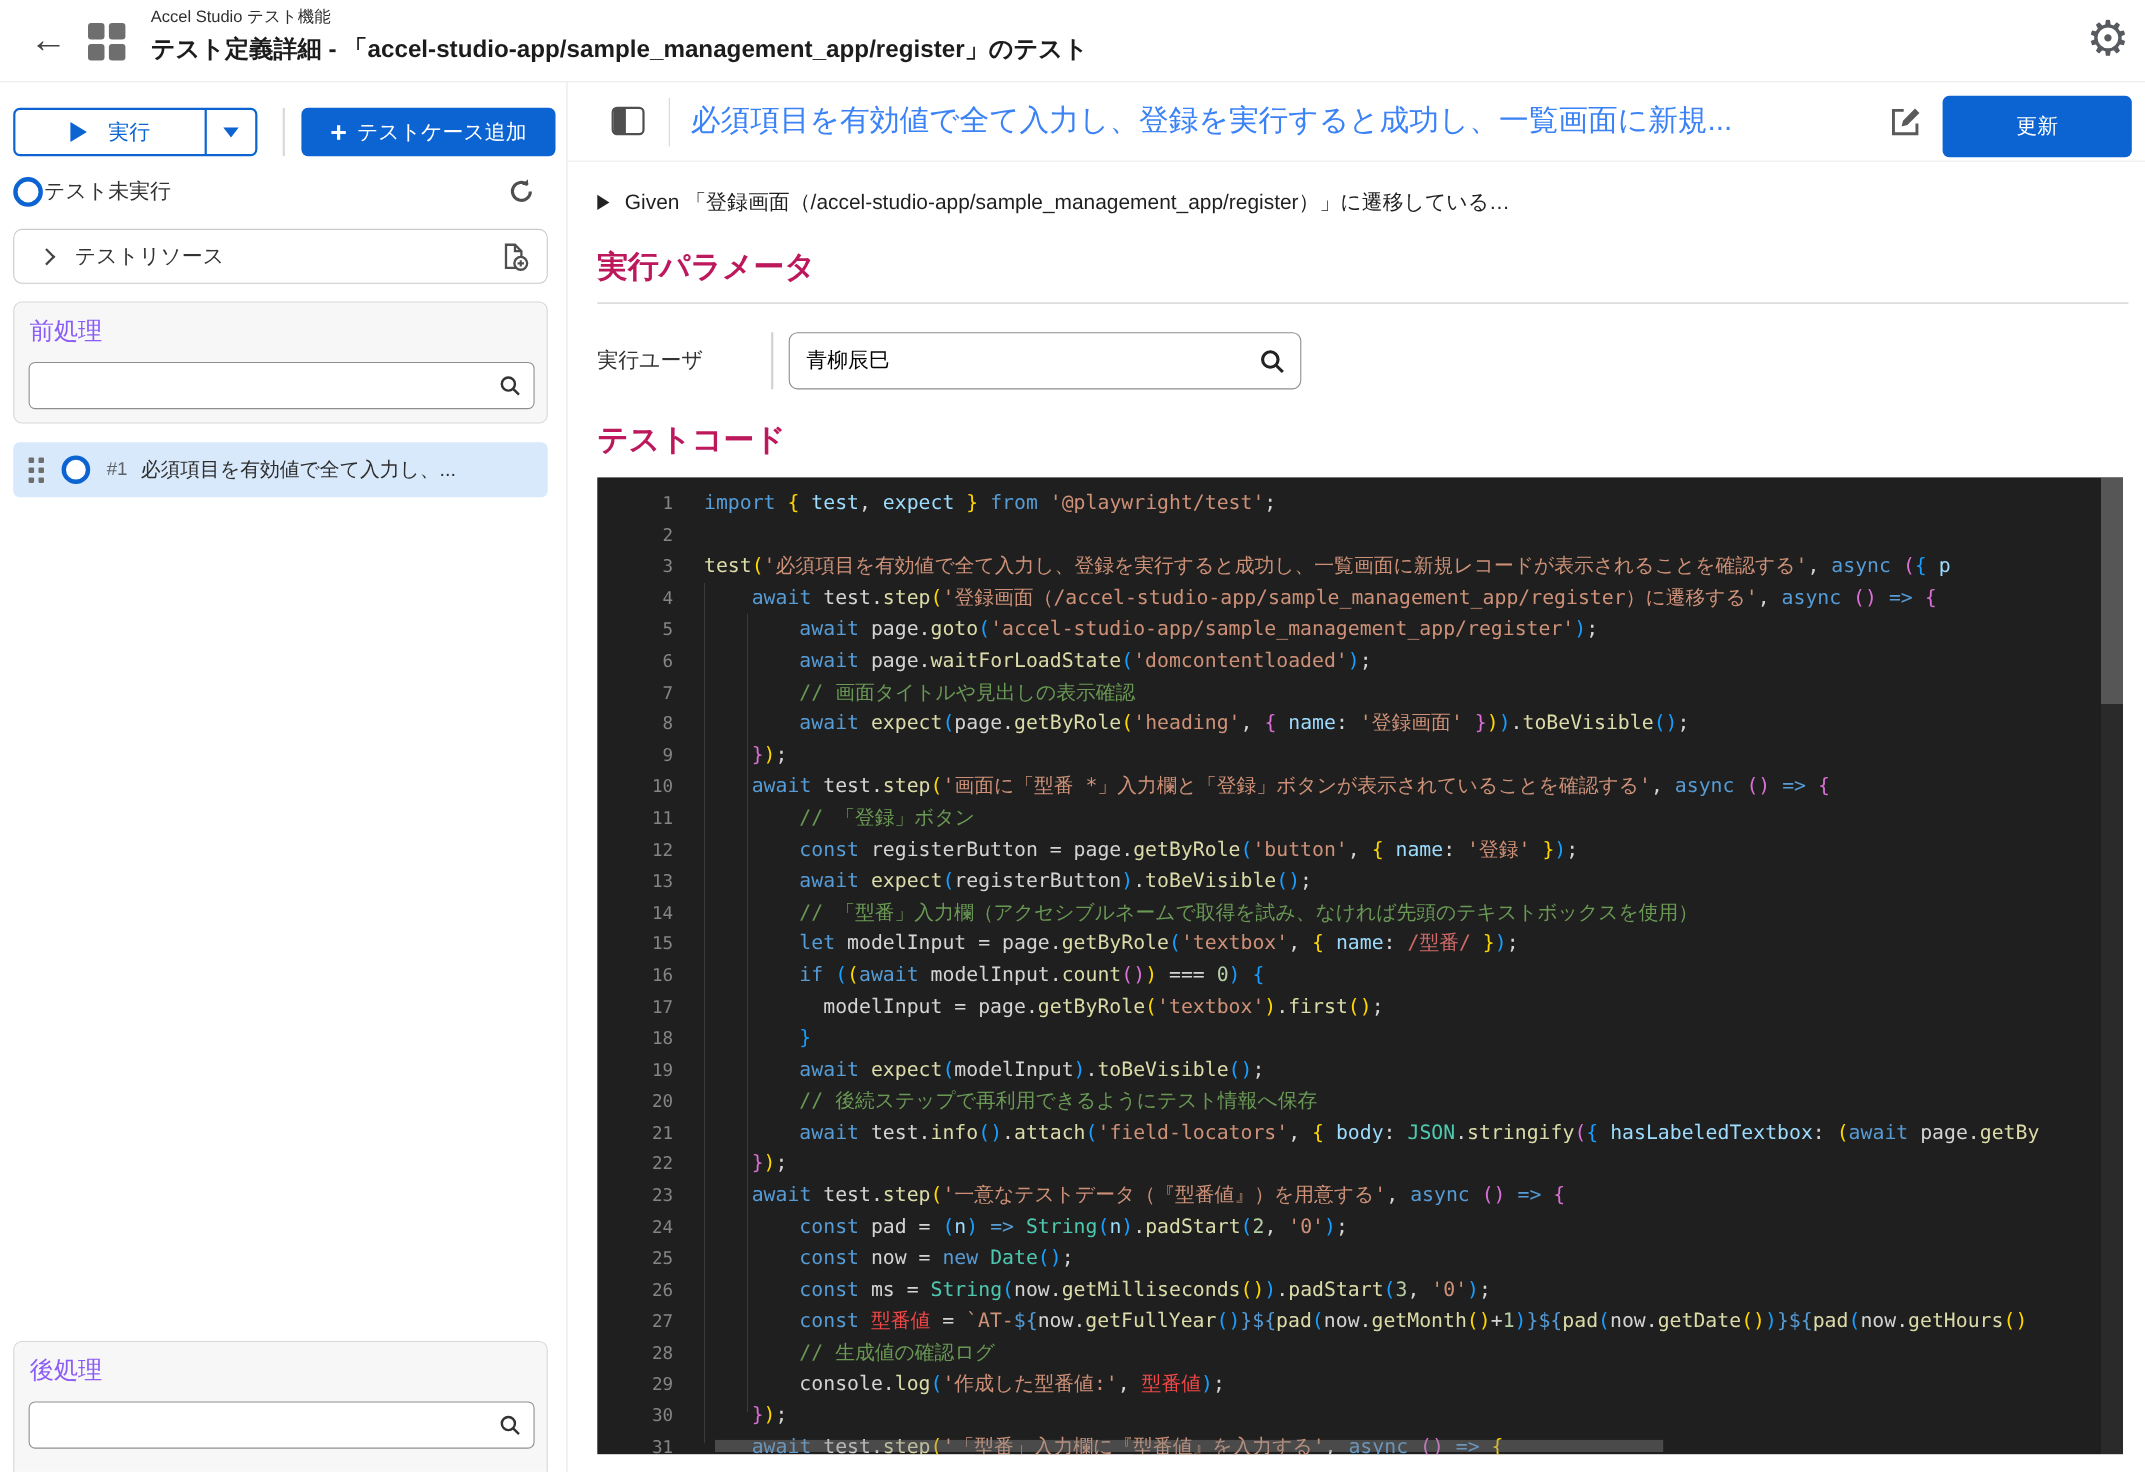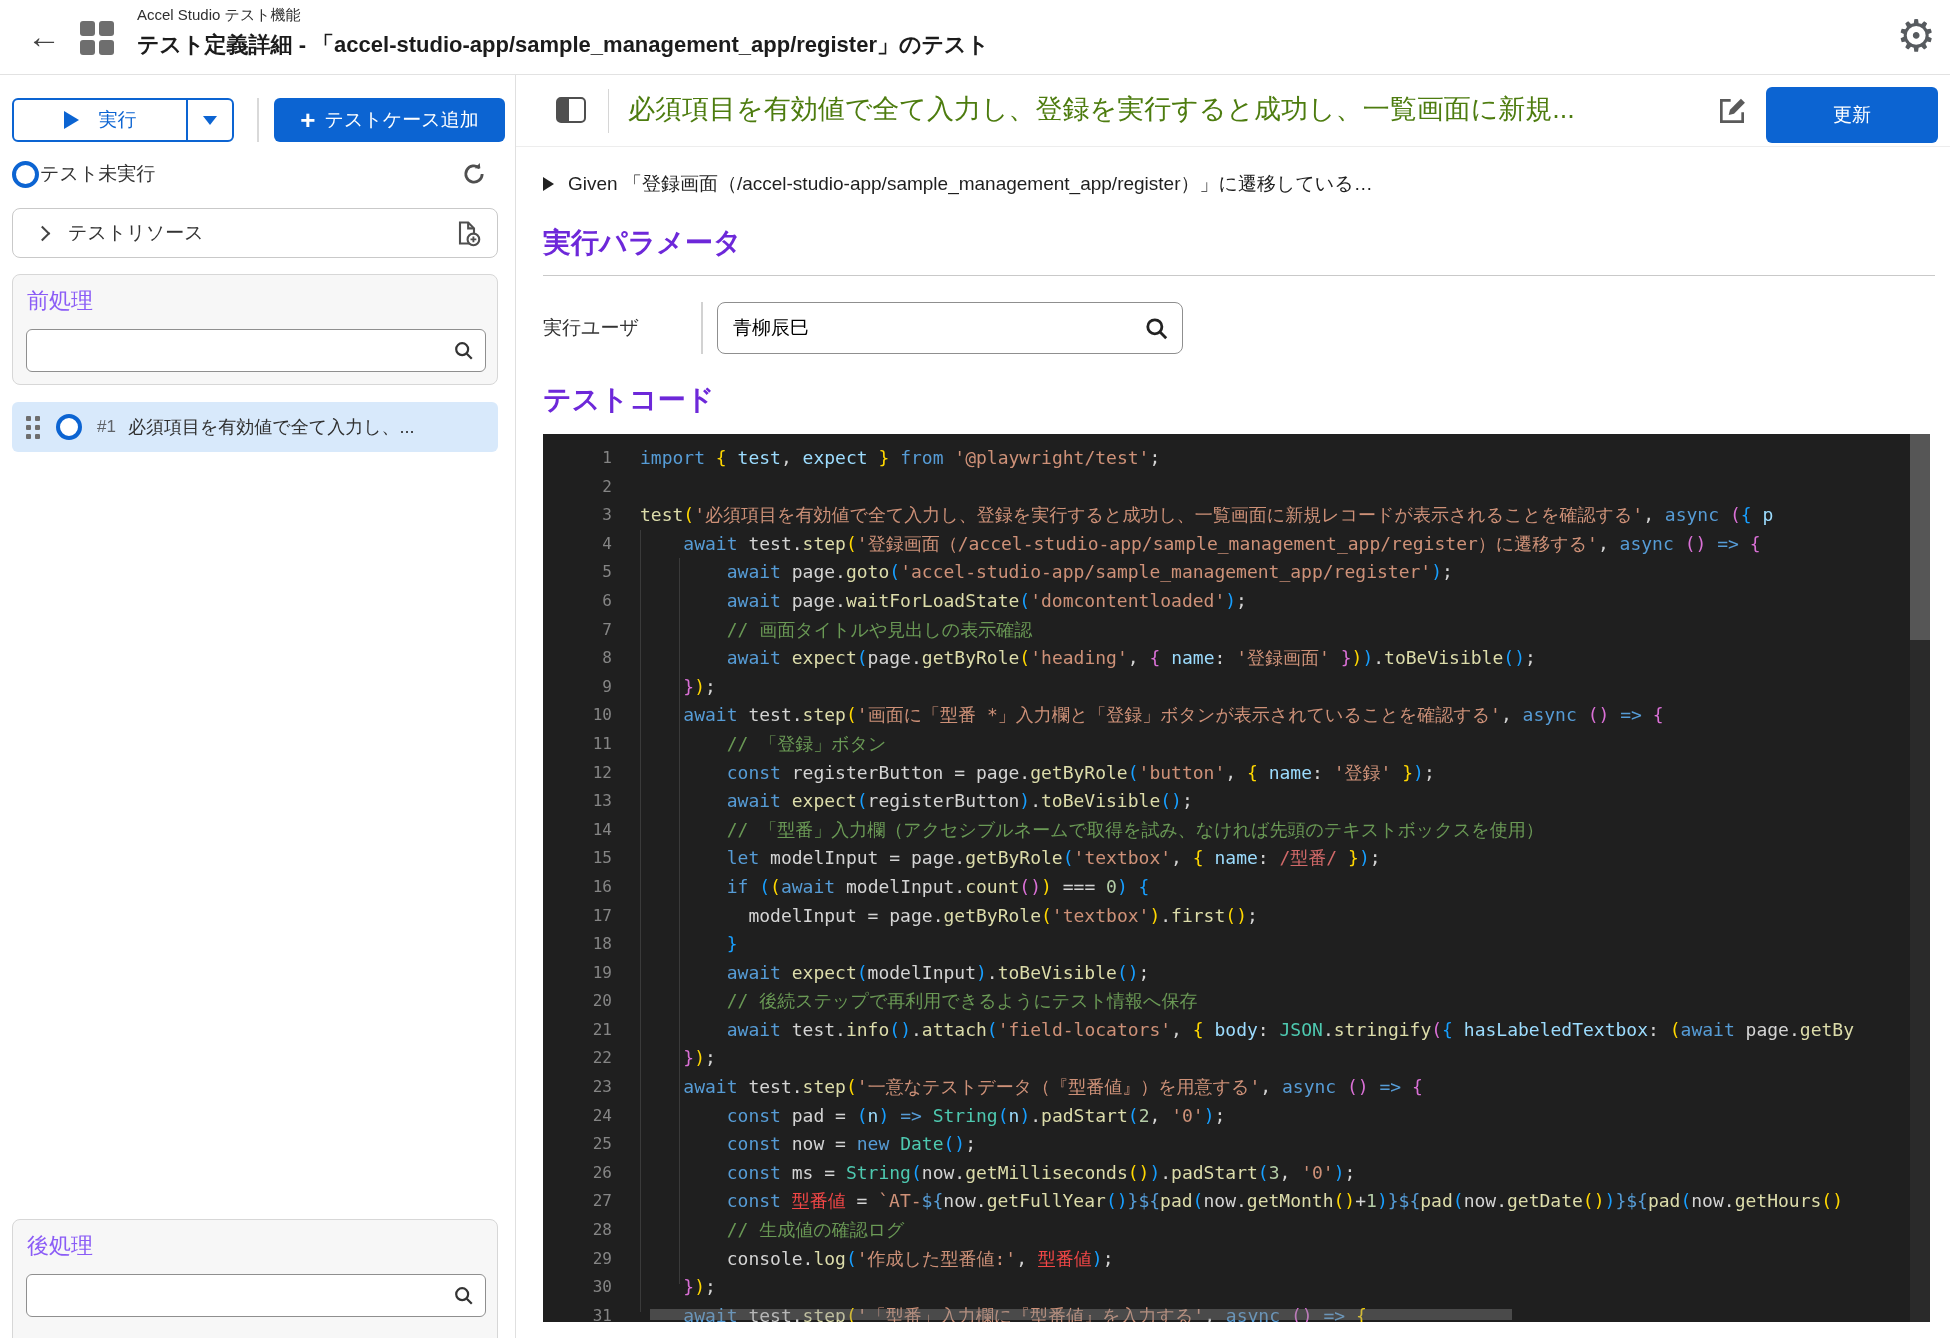--- a/index.html
+++ b/index.html
@@ -63,32 +63,32 @@
   .case-circle { width:26px; height:26px; border:4px solid #0c64d2; border-radius:50%; background:#fff; margin-left:16px; }
   .case-num { margin-left:15px; font-size:17px; color:#5f6368; }
   .case-label { margin-left:12px; font-size:18px; color:#2f2f2f; white-space:nowrap; overflow:hidden; }
 
   
   .toolbar { position:relative; height:72px; border-bottom:1px solid #ededed; }
   .panel-toggle { position:absolute; left:40px; top:22px; width:30px; height:26px; border:2.5px solid #4f4f4f;
     border-radius:5px; cursor:pointer; }
   .panel-toggle .fill { position:absolute; left:0; top:0; bottom:0; width:11px; background:#4f4f4f; }
   .toolbar-sep { position:absolute; left:92px; top:14px; width:1px; height:44px; background:#d6d6d6; }
-  .case-title { position:absolute; left:112px; top:16px; width:1080px; font-size:27px; color:#4d7c0f;
+  .case-title { position:absolute; left:112px; top:16px; width:1080px; font-size:27px; color:#3b82f6;
     white-space:nowrap; overflow:hidden; cursor:text; }
   .edit-icon { position:absolute; left:1200px; top:20px; width:32px; height:32px; cursor:pointer; }
   .update-btn { position:absolute; left:1250px; top:12px; width:172px; height:56px; background:#0c64d2; color:#fff;
     border:none; border-radius:6px; font-size:19px; cursor:pointer; }
 
   
   .content { position:relative; padding:24px 15px 0 27px; }
   .given-row { display:flex; align-items:center; font-size:19px; color:#1f1f1f; cursor:pointer; }
   .tri-collapsed { width:0; height:0; border-left:11px solid #222; border-top:7px solid transparent;
     border-bottom:7px solid transparent; margin-right:14px; }
-  .section-heading { font-size:28px; font-weight:bold; color:#6d28d9; margin-top:27px; }
+  .section-heading { font-size:28px; font-weight:bold; color:#be185d; margin-top:27px; }
   .section-rule { border:none; border-top:1px solid #c9c9c9; margin-top:13px; width:1392px; }
 
   .param-row { display:flex; align-items:center; margin-top:26px; height:52px; }
   .param-label { font-size:19px; color:#333; width:158px; }
   .param-sep { width:2px; height:52px; background:#d2d2d2; margin-right:14px; }
   .user-search { position:relative; width:466px; height:52px; border:1px solid #8f8f8f; border-radius:8px; background:#fff; }
   .user-search input { position:absolute; inset:0; border:none; outline:none; background:transparent; font-size:19px; padding:0 52px 0 15px; border-radius:8px; }
   .search-icon-lg { position:absolute; right:12px; top:13px; width:26px; height:26px; }
 
   

